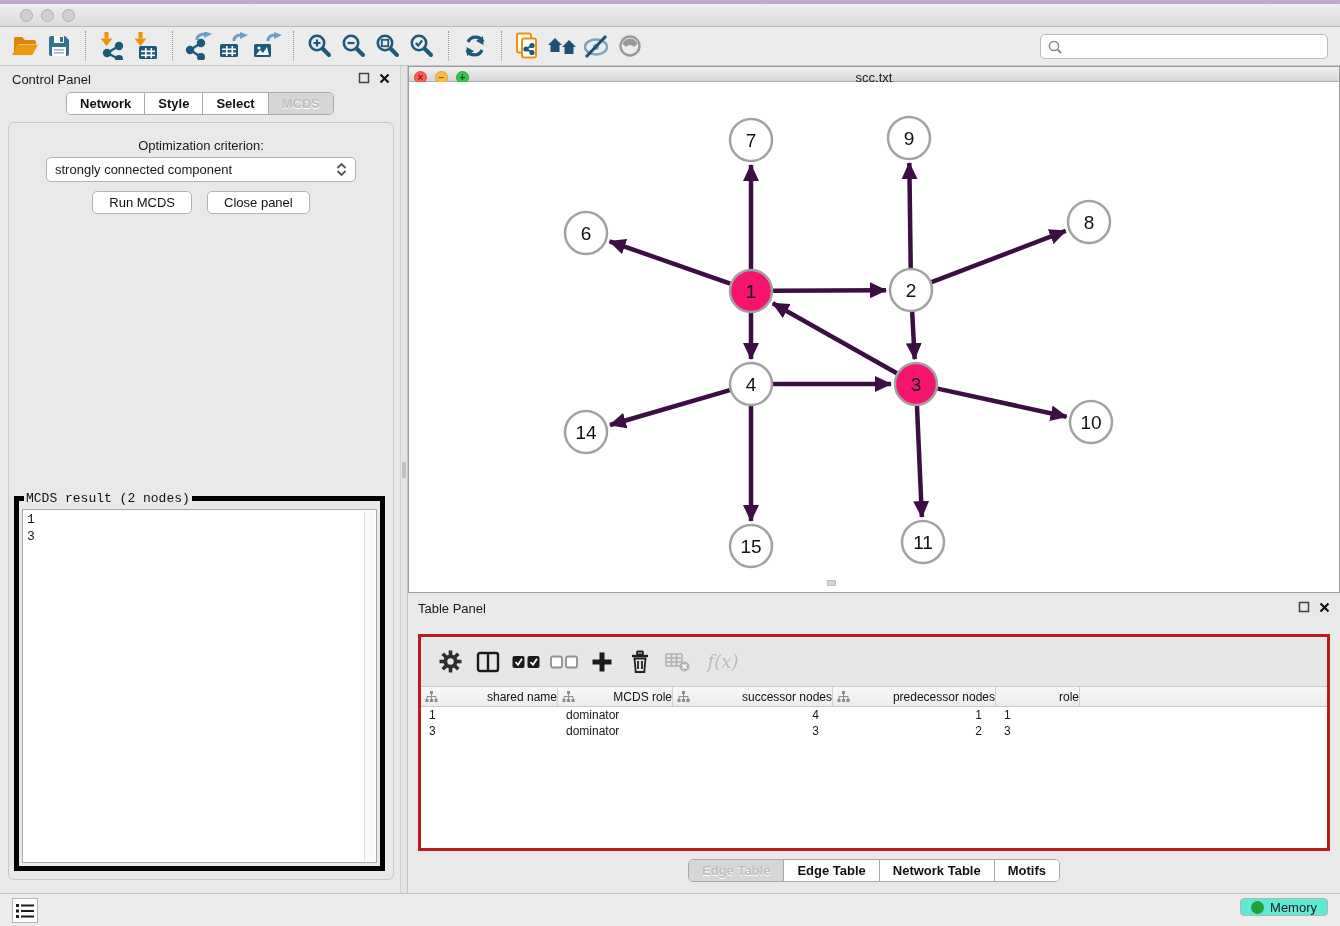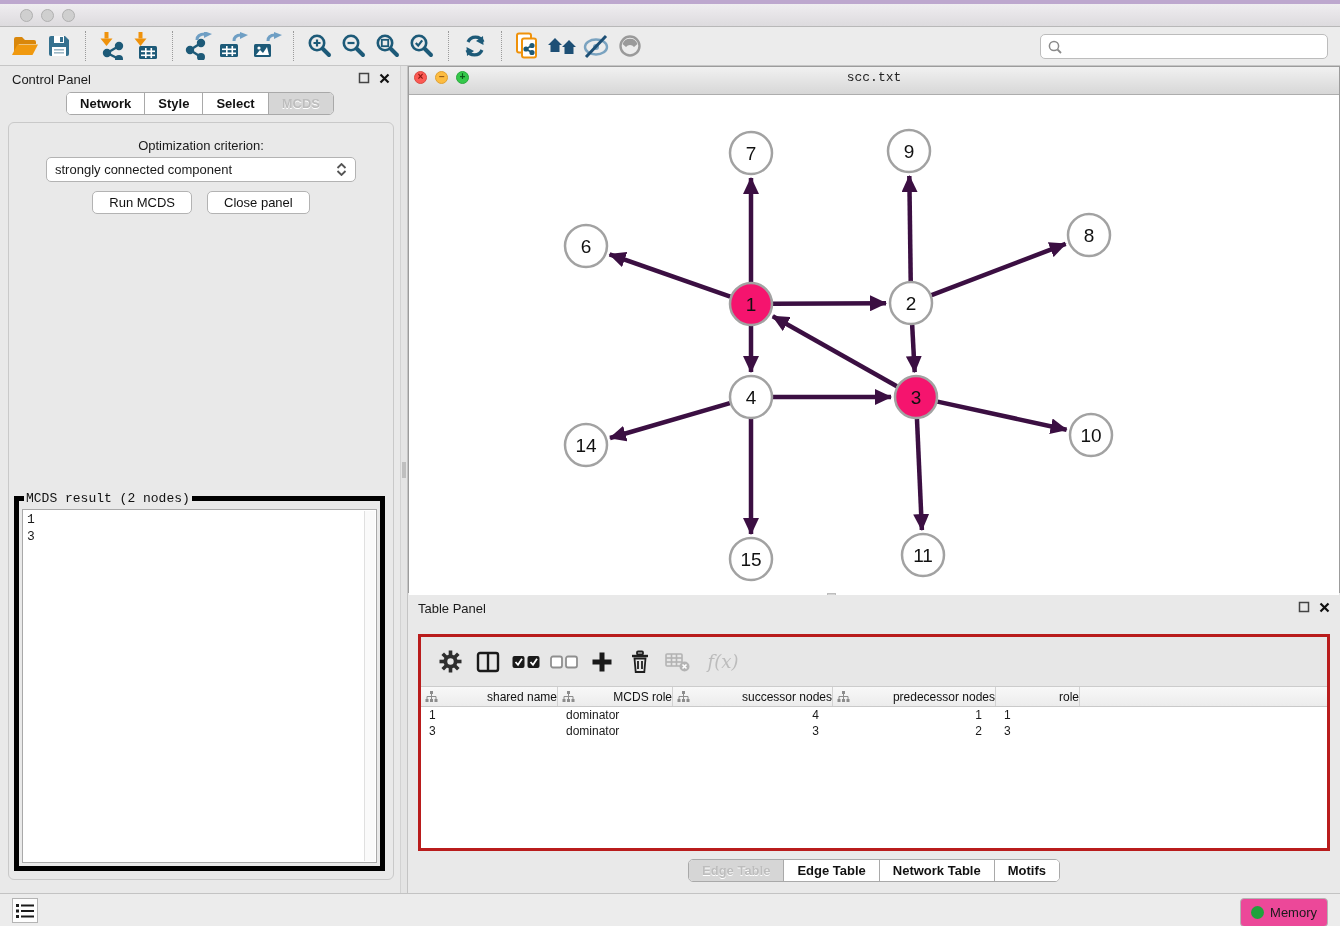--- a/index.html
+++ b/index.html
@@ -51,21 +51,21 @@
   #result-scroll { position:absolute; top:1px; bottom:1px; right:1px; width:11px; background:#fafafa; border-left:1px solid #e0e0e0; }
 
   
   #v-splitter { position:absolute; left:400px; top:66px; width:8px; bottom:33px;
     background:#e4e4e4; border-left:1px solid #d2d2d2; border-right:1px solid #c4c4c4; }
   #v-splitter .grip { position:absolute; top:396px; left:1px; width:4px; height:16px; background:#bfbfbf; }
 
   
   #network-window { position:absolute; left:408px; top:66px; width:932px; height:527px;
     background:#fff; border:1px solid #9c9c9c; }
-  #nw-titlebar { position:relative; height:28px; background:linear-gradient(#f1f1f1,#d7d7d7); border-bottom:1px solid #adadad;font-family:Liberation Mono, monospace; }
+  #nw-titlebar { position:relative; height:15px; background:linear-gradient(#f1f1f1,#d7d7d7); border-bottom:1px solid #adadad; }
   #nw-titlebar .traffic { top:4px; left:5px; }
   .tl.red    { background:#fc5a54; border-color:#d94a42; color:#8e1510; }
   .tl.yellow { background:#fdbc40; border-color:#dfa133; color:#90591b; }
   .tl.green  { background:#34c84a; border-color:#2aa83d; color:#0d5c1a; }
   .tl .sym { font-size:10px; font-weight:bold; line-height:0; }
   #nw-title { position:absolute; top:3px; left:0; right:0; text-align:center; font-size:13px; color:#222; }
   #graph-canvas { position:relative; width:930px; height:504px; background:#fff; }
   #graph-canvas .canvas-grip { position:absolute; bottom:0; left:418px; width:9px; height:6px; background:#d4d4d4; border:1px solid #bdbdbd; }
 
   
@@ -83,21 +83,21 @@
   .hfill { flex:1; border-right:none; }
   .trow { display:flex; height:16px; font-size:12px; }
   .tcell { overflow:hidden; white-space:nowrap; padding:1px 8px 0 8px; }
   .tcell.right { text-align:right; padding-right:14px; }
   #tp-tabs { position:absolute; left:0; right:0; top:264px; display:flex; justify-content:center; }
 
   
   #status-bar { position:absolute; left:0; right:0; bottom:0; height:33px; background:#ececec; border-top:1px solid #c3c3c3; }
   #list-button { position:absolute; left:12px; top:4px; width:26px; height:25px; background:#fdfdfd;
     border:1px solid #b4b4b4; display:flex; align-items:center; justify-content:center; }
-  #memory-button { position:absolute; right:12px; top:4px; height:29px; background:#ec4899;
+  #memory-button { position:absolute; right:12px; top:4px; height:18px; background:#5eead4;
     border:1px solid #b4b4b4; border-radius:4px; display:flex; align-items:center; gap:6px; padding:0 10px; font-size:13px; }
   #memory-button .dot { width:13px; height:13px; border-radius:50%; background:#1fa23c; }
 
   .icon-btn { display:inline-flex; }
 </style>
 </head>
 <body>
 
 <div id="titlebar">
   <div class="accent"></div>

